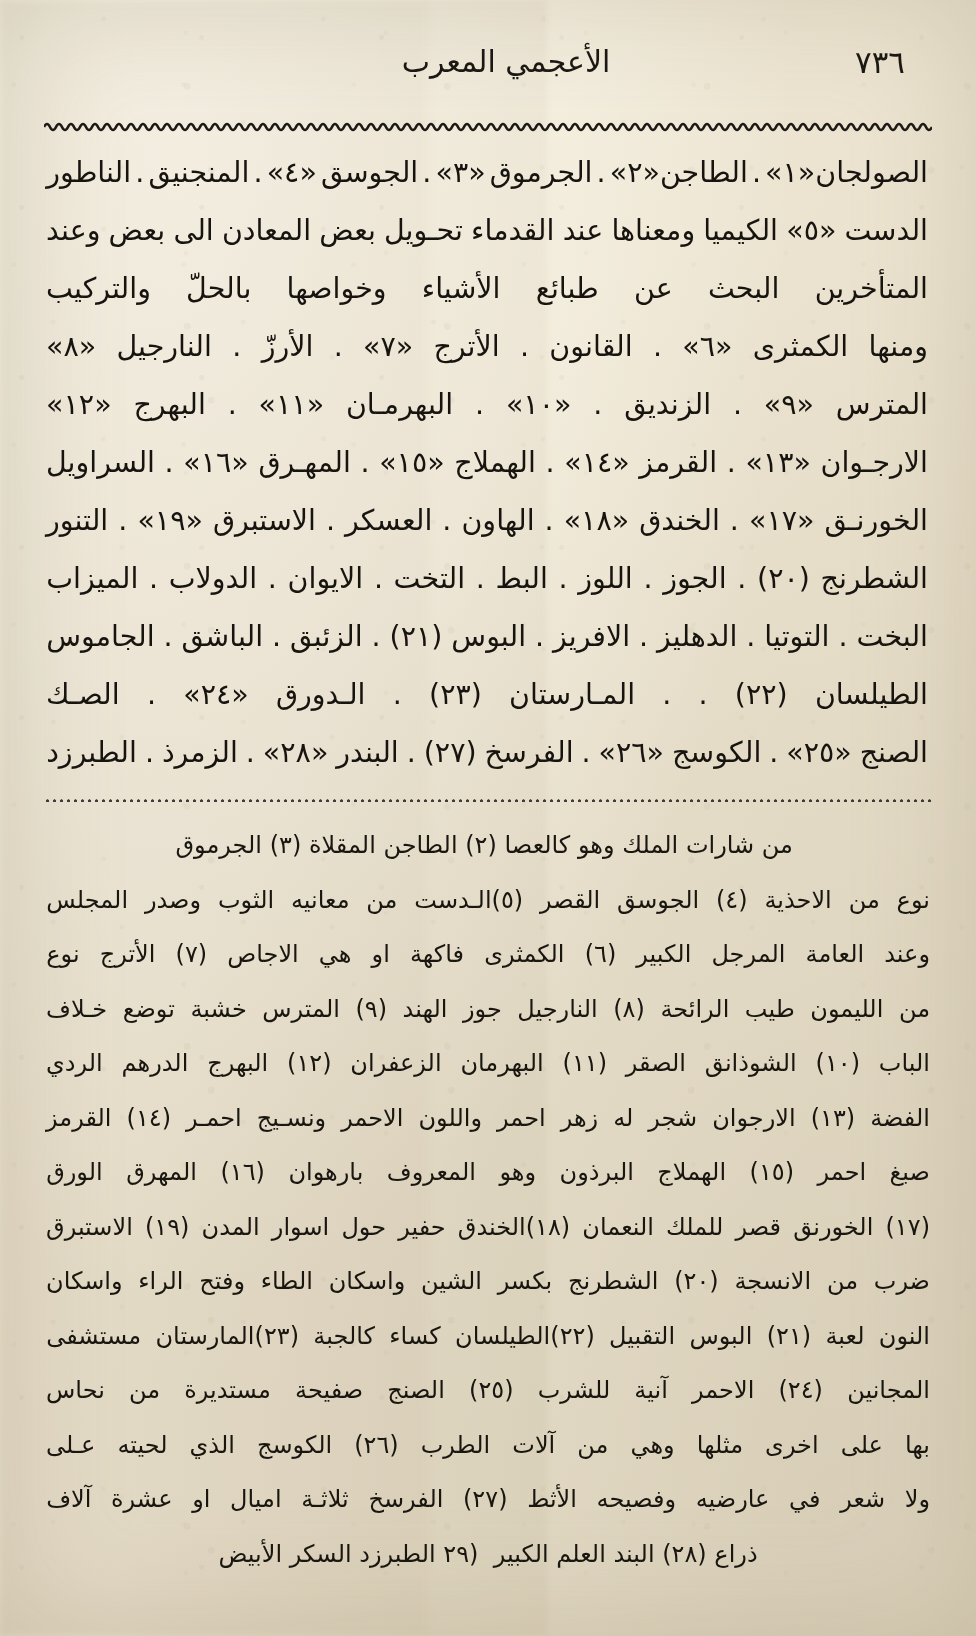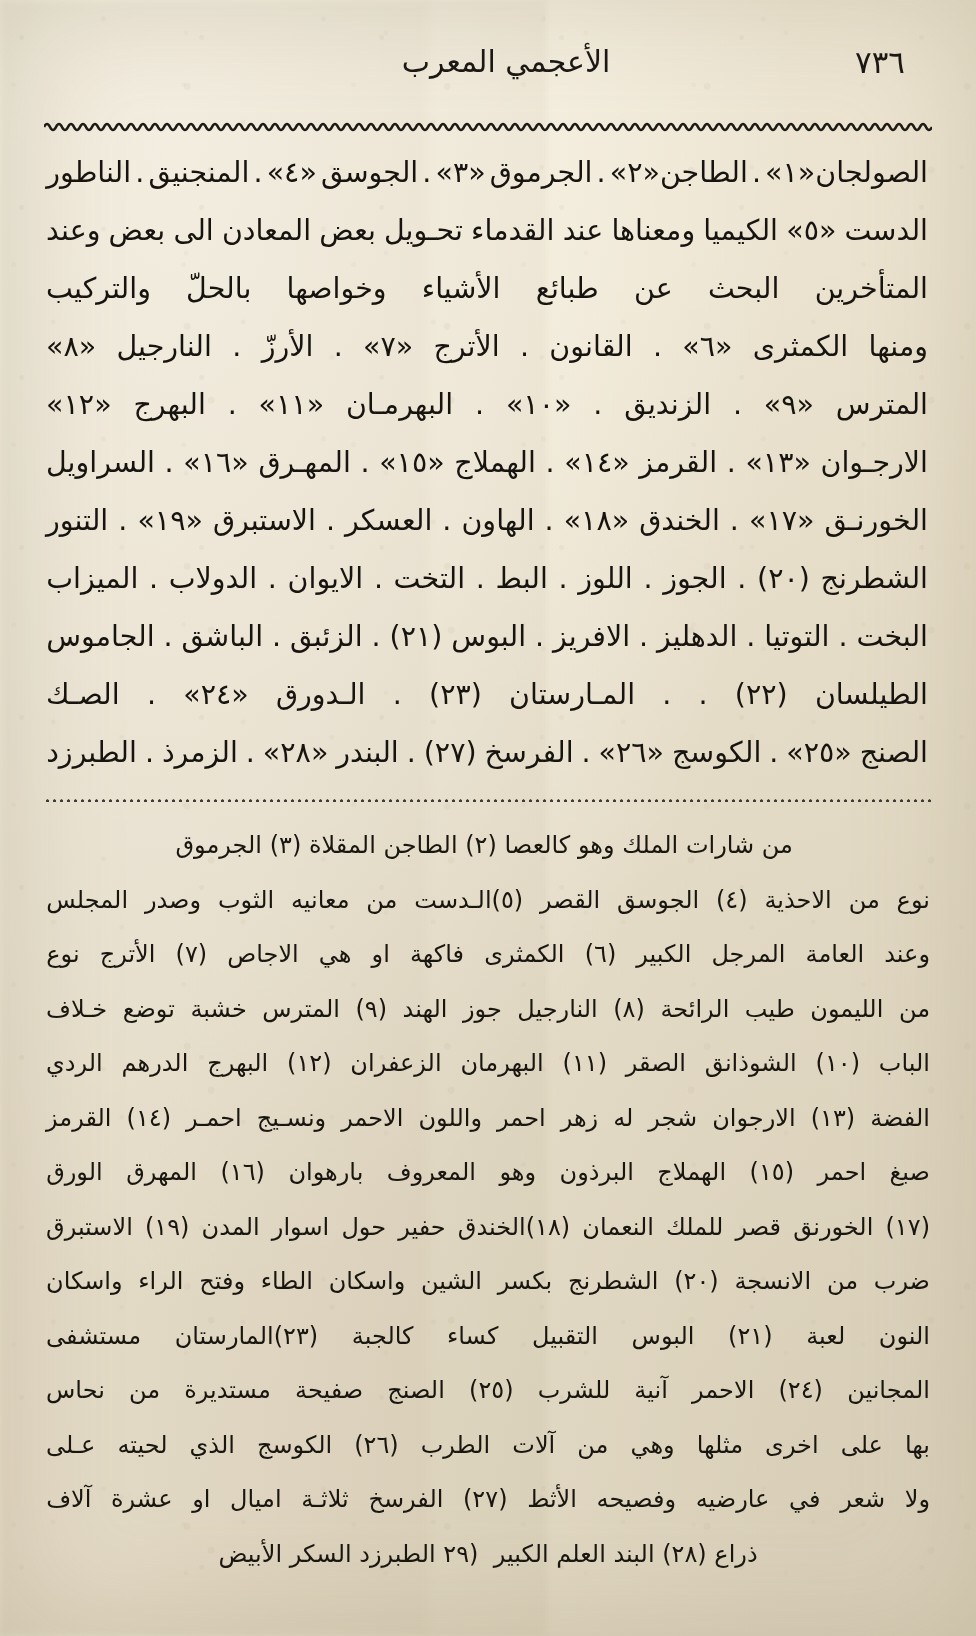--- a/index.html
+++ b/index.html
@@ -496,20 +496,21 @@
         <span class="fn-tok">الراء</span>
         <span class="fn-tok">واسكان</span>
       </div>
 
       <div class="fn-line">
         <span class="fn-tok">النون</span>
         <span class="fn-tok">لعبة</span>
         <span class="fn-tok">(٢١)</span>
         <span class="fn-tok">البوس</span>
         <span class="fn-tok">التقبيل</span>
+        <span class="fn-tok">(٢٢)الطيلسان</span>
         <span class="fn-tok">كساء</span>
         <span class="fn-tok">كالجبة</span>
         <span class="fn-tok">(٢٣)المارستان</span>
         <span class="fn-tok">مستشفى</span>
       </div>
 
       <div class="fn-line">
         <span class="fn-tok">المجانين</span>
         <span class="fn-tok">(٢٤)</span>
         <span class="fn-tok">الاحمر</span>

